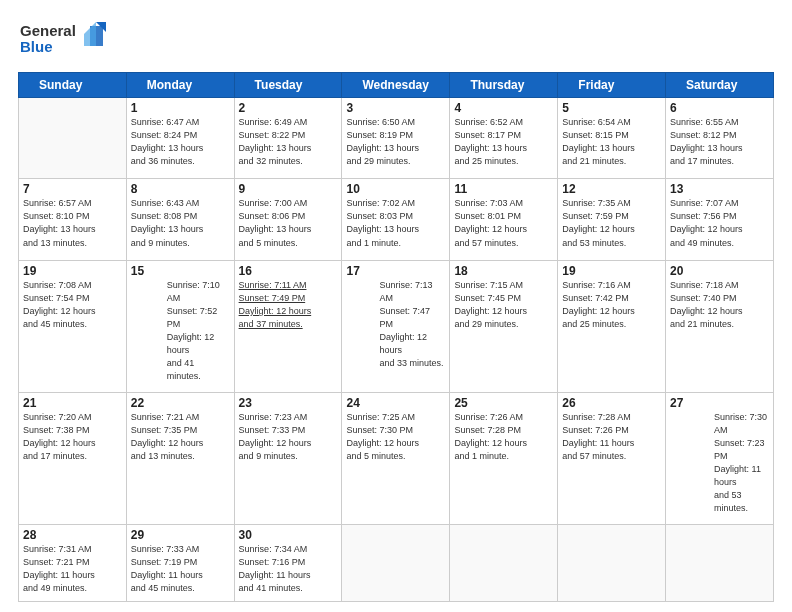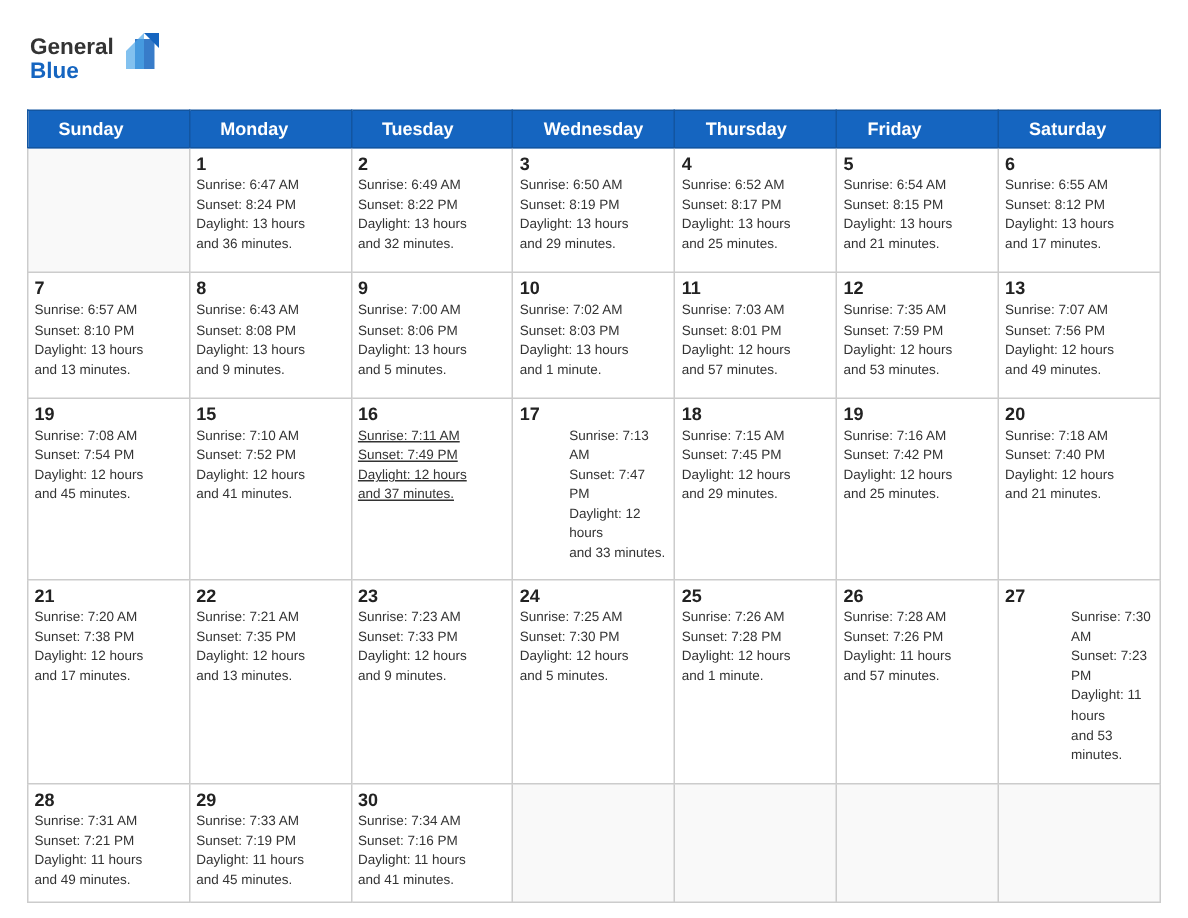--- a/index.html
+++ b/index.html
@@ -219,21 +219,21 @@
         <tr class="week-row">
           <td>
             <span class="day-number">19</span>
             <div class="day-info" style="white-space: pre-line;">Sunrise: 7:08 AM
 Sunset: 7:54 PM
 Daylight: 12 hours
 and 45 minutes.</div>
           </td>
           <td>
             <span class="day-number">15</span>
-            <div class="day-info" style="white-space: pre-line;">Sunrise: 7:10 AM
+            <div class="day-info" style="white-space: pre-line; margin-left: 36px;">Sunrise: 7:10 AM
 Sunset: 7:52 PM
 Daylight: 12 hours
 and 41 minutes.</div>
           </td>
           <td>
             <span class="day-number">16</span>
             <div class="day-info" style="white-space: pre-line; text-decoration: underline;">Sunrise: 7:11 AM
 Sunset: 7:49 PM
 Daylight: 12 hours
 and 37 minutes.</div>

